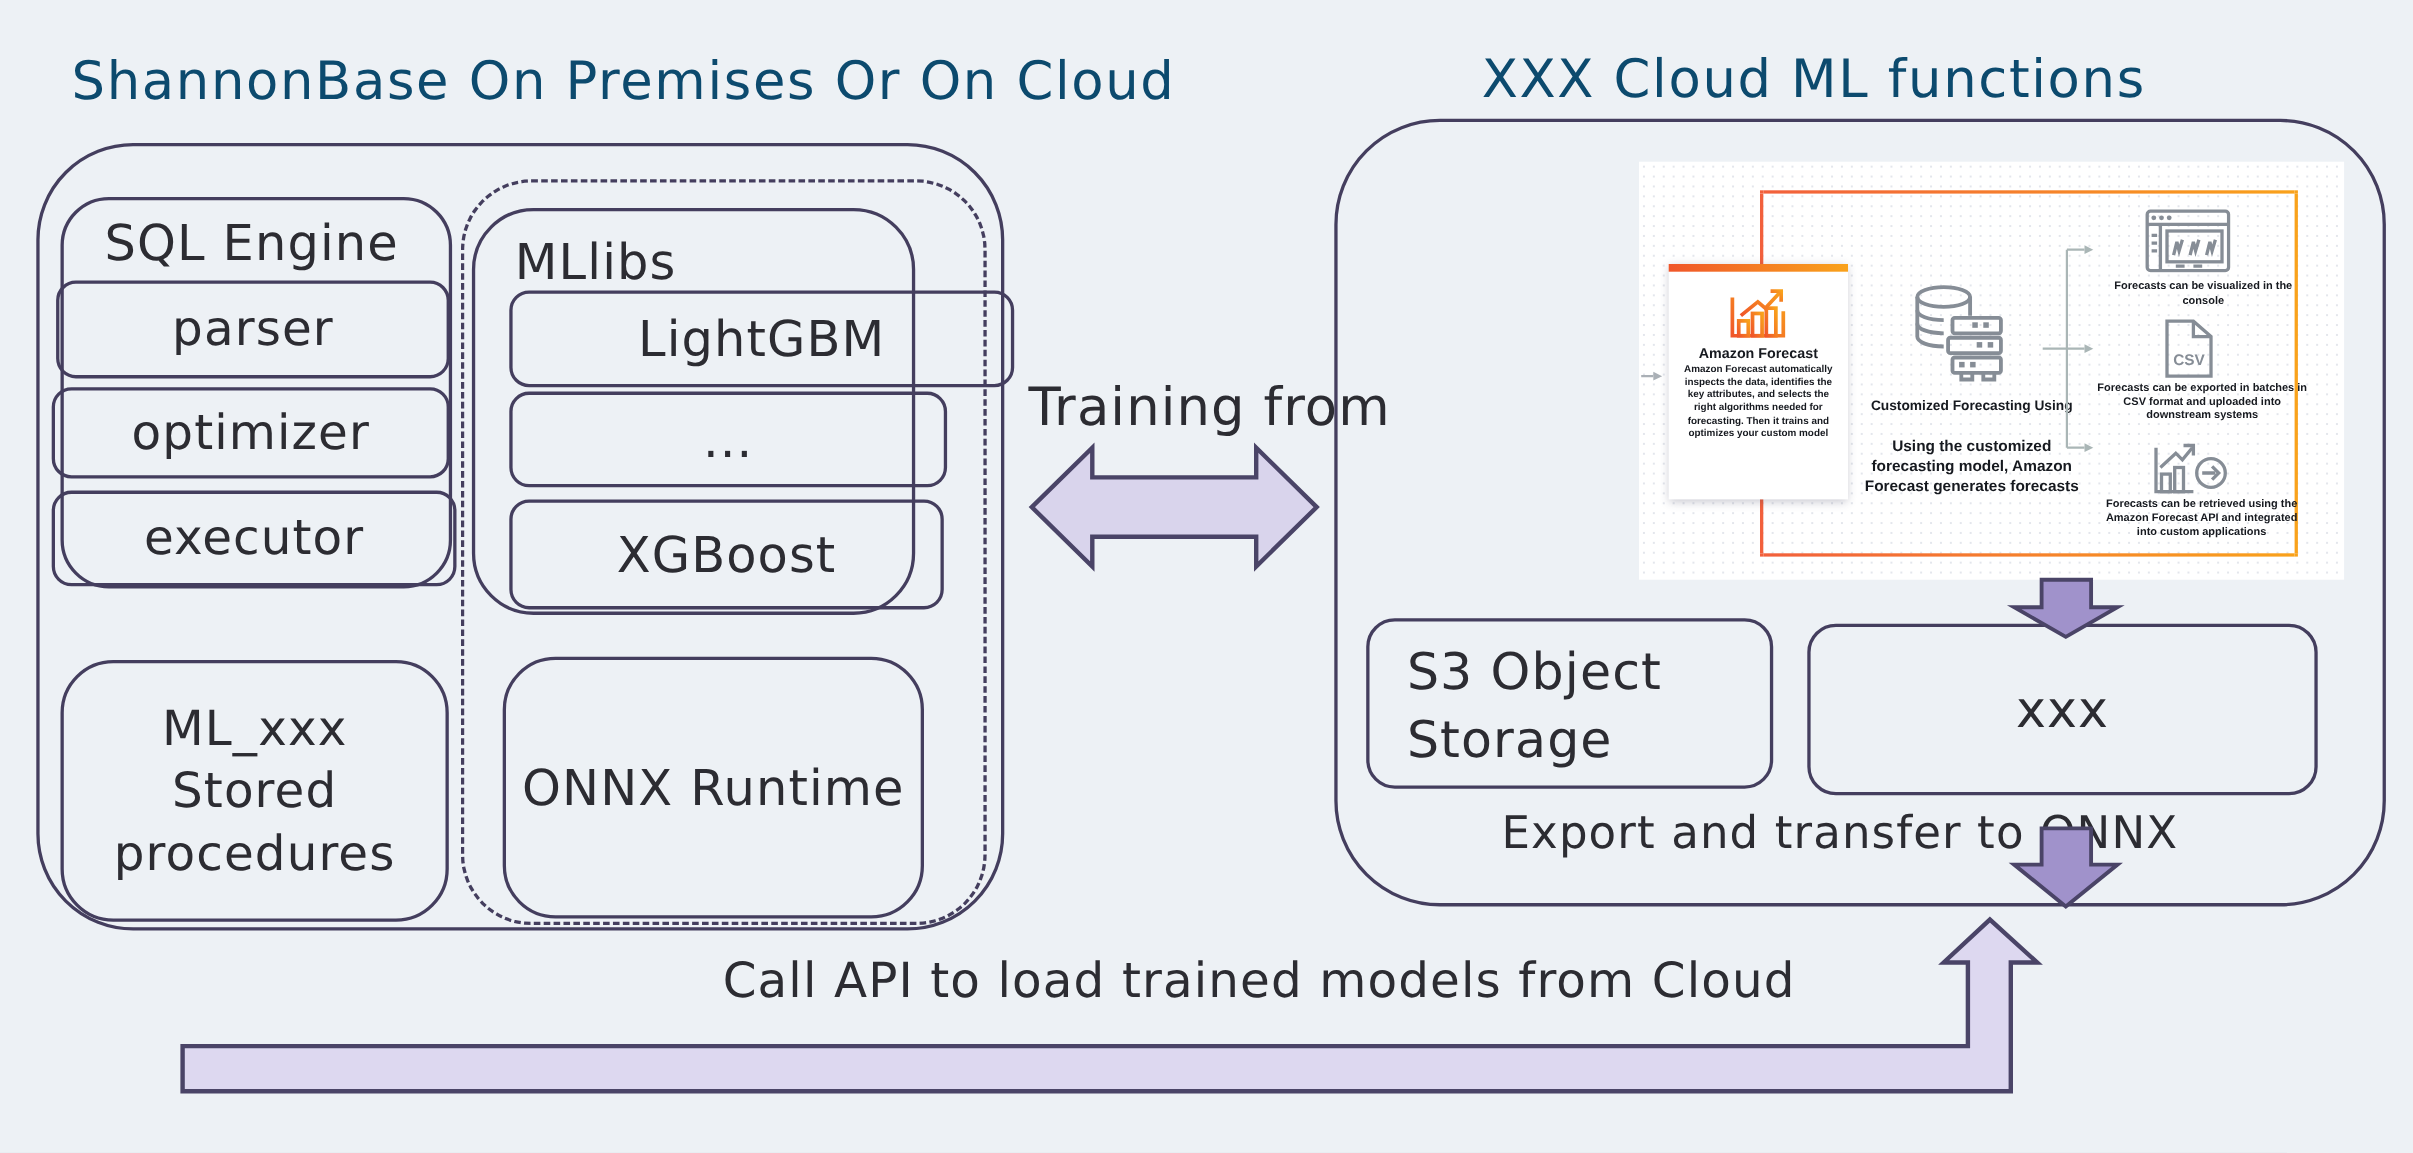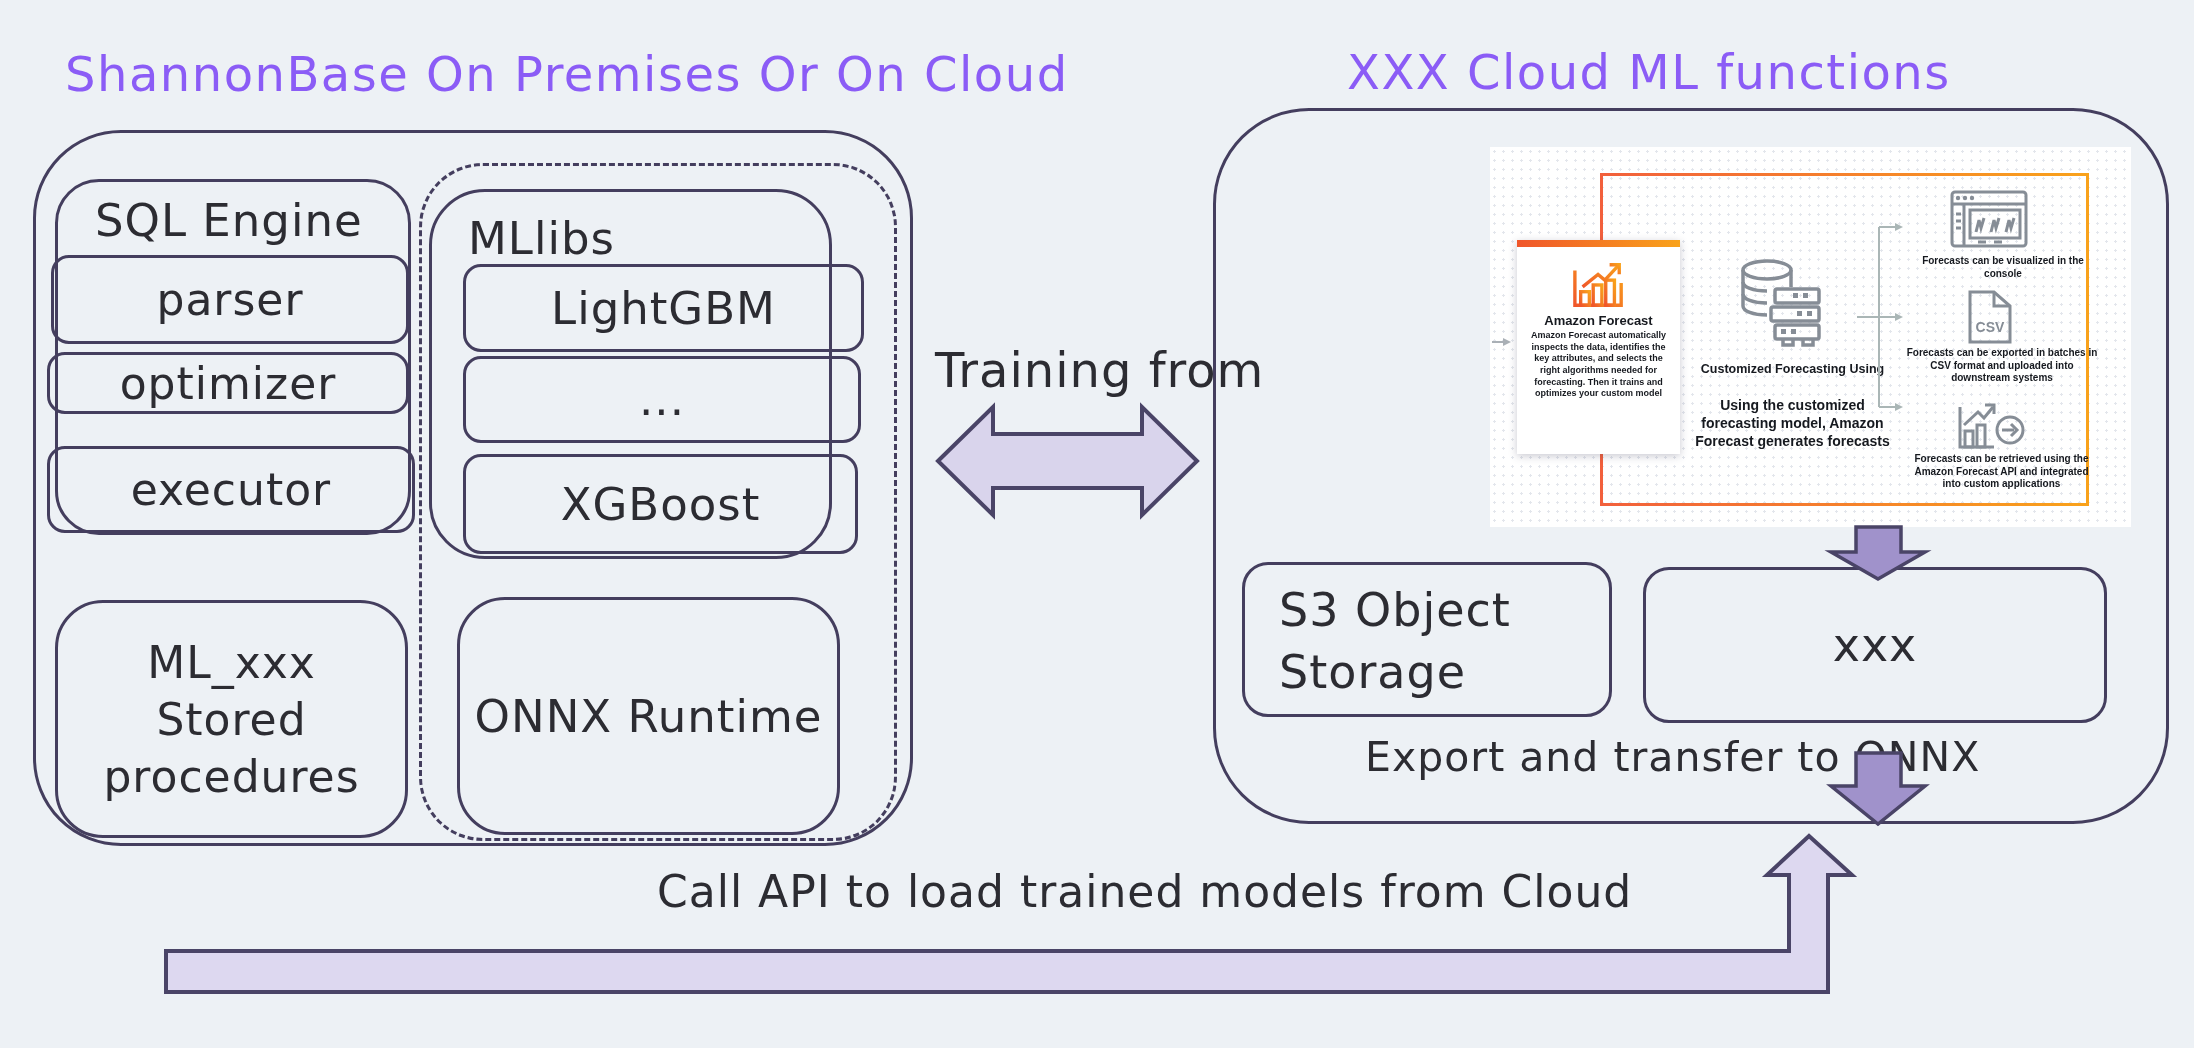--- a/index.html
+++ b/index.html
@@ -5,32 +5,32 @@
   html,body{margin:0;padding:0;background:#e4e8ec;}
   .canvas{
     position:relative;width:2194px;height:1048px;overflow:hidden;
     background:#edf1f5;
     font-family:"DejaVu Sans",sans-serif;color:#2c2c32;
   }
   
   .box{position:absolute;border:3px solid #443e5e;background:transparent;box-sizing:border-box;}
   .cell{display:flex;align-items:center;justify-content:center;letter-spacing:1px;}
   .label{position:absolute;letter-spacing:1px;white-space:nowrap;}
-  .h1{position:absolute;font-size:48px;letter-spacing:1.5px;white-space:nowrap;color:#8b5cf6;}
+  .h1{position:absolute;font-size:48px;letter-spacing:1.5px;white-space:nowrap;color:#0c4a6e;}
 
   .left-container{left:33px;top:130px;width:880px;height:716px;border-radius:88px;}
   .sql-engine{left:55px;top:179px;width:356px;height:356px;border-radius:44px;}
   .sql-engine-label{left:95px;top:194px;font-size:45px;}
   .parser{left:51px;top:255px;width:358px;height:89px;border-radius:18px;font-size:44px;}
-  .optimizer{left:47px;top:352px;width:362px;height:62px;border-radius:18px;font-size:44px;}
+  .optimizer{left:47px;top:352px;width:362px;height:83px;border-radius:18px;font-size:44px;}
   .executor{left:47px;top:446px;width:368px;height:87px;border-radius:18px;font-size:44px;}
   .dashed-container{left:419px;top:163px;width:478px;height:678px;border-radius:64px;border-style:dashed;}
   .mllibs-box{left:429px;top:189px;width:403px;height:370px;border-radius:56px;}
   .mllibs-label{left:468px;top:212px;font-size:45px;}
-  .lightgbm{left:463px;top:264px;width:401px;height:88px;border-radius:18px;font-size:45px;}
+  .lightgbm{left:463px;top:264px;width:459px;height:88px;border-radius:18px;font-size:45px;}
   .dots-box{left:463px;top:356px;width:398px;height:87px;border-radius:18px;font-size:45px;}
   .xgboost{left:463px;top:454px;width:395px;height:100px;border-radius:18px;font-size:45px;}
   .mlxxx{left:55px;top:600px;width:353px;height:238px;border-radius:48px;
          display:flex;flex-direction:column;align-items:center;justify-content:center;
          font-size:44px;line-height:57px;letter-spacing:1px;text-align:center;}
   .onnx{left:457px;top:597px;width:383px;height:238px;border-radius:48px;font-size:45px;}
 
   .training-label{left:935px;top:342px;font-size:48px;}
 
   .right-container{left:1213px;top:108px;width:956px;height:716px;border-radius:96px;}

